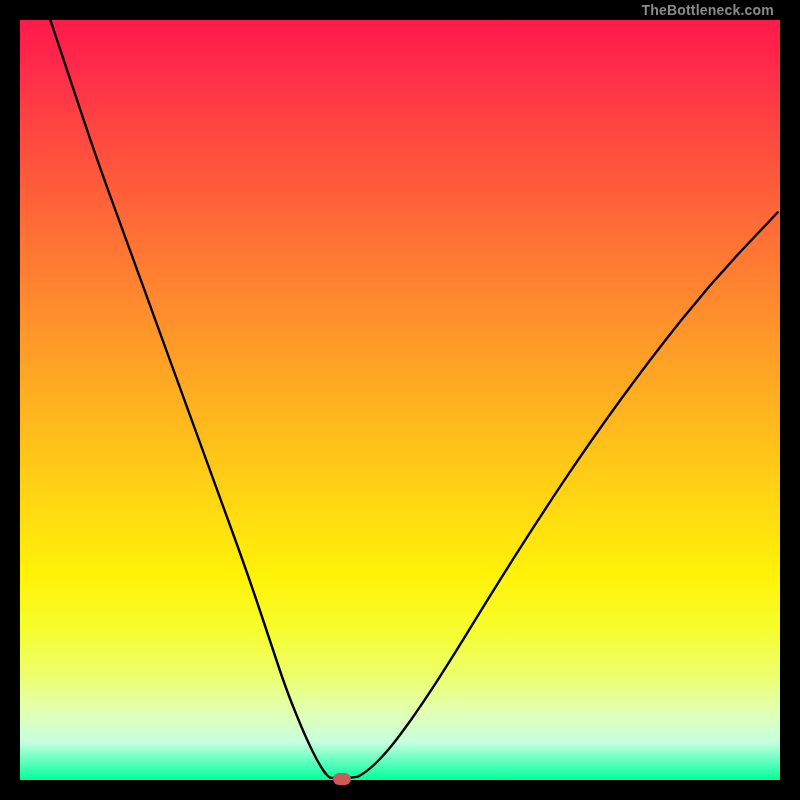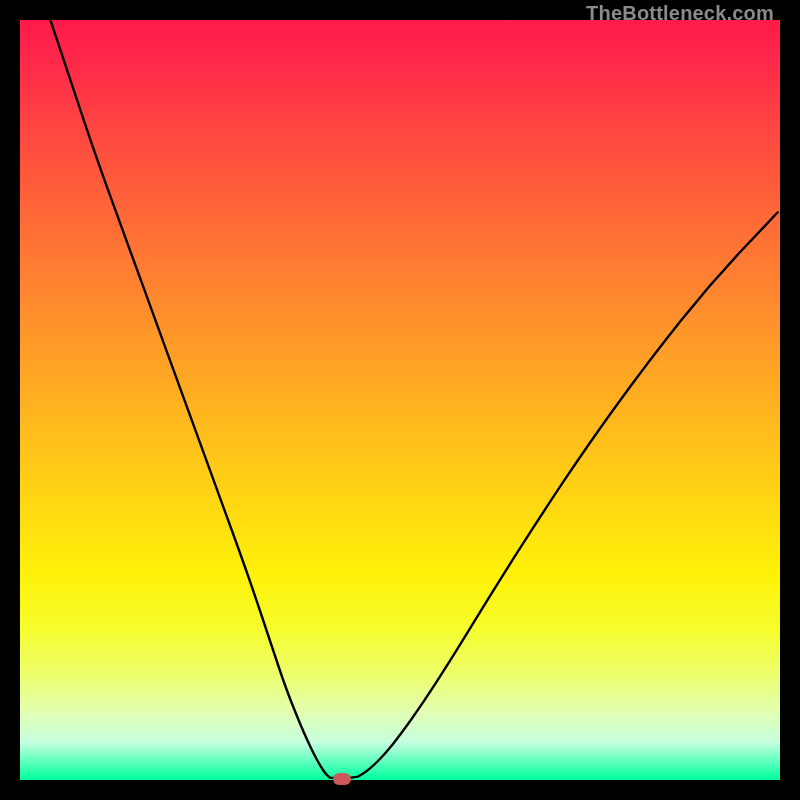--- a/index.html
+++ b/index.html
@@ -31,21 +31,21 @@
       #c6ffe0 95%,
       #4dffb8 98%,
       #00ff9c 100%
     );
   }
   .watermark {
     position: absolute;
     top: 2px;
     right: 26px;
     font-family: Arial, Helvetica, sans-serif;
-    font-size: 20px;
+    font-size: 14px;
     font-weight: bold;
     color: #8a8a8a;
     letter-spacing: 0.2px;
   }
   .curve {
     position: absolute;
     left: 0; top: 0;
     width: 760px;
     height: 760px;
   }

